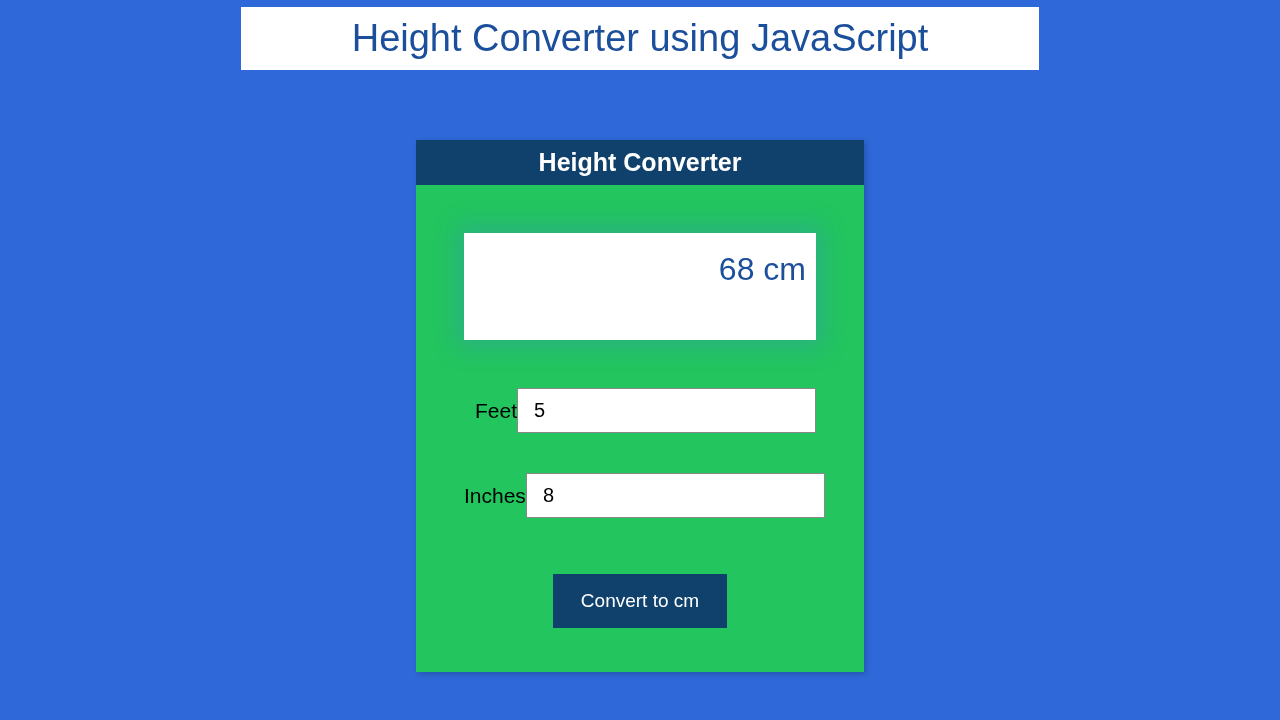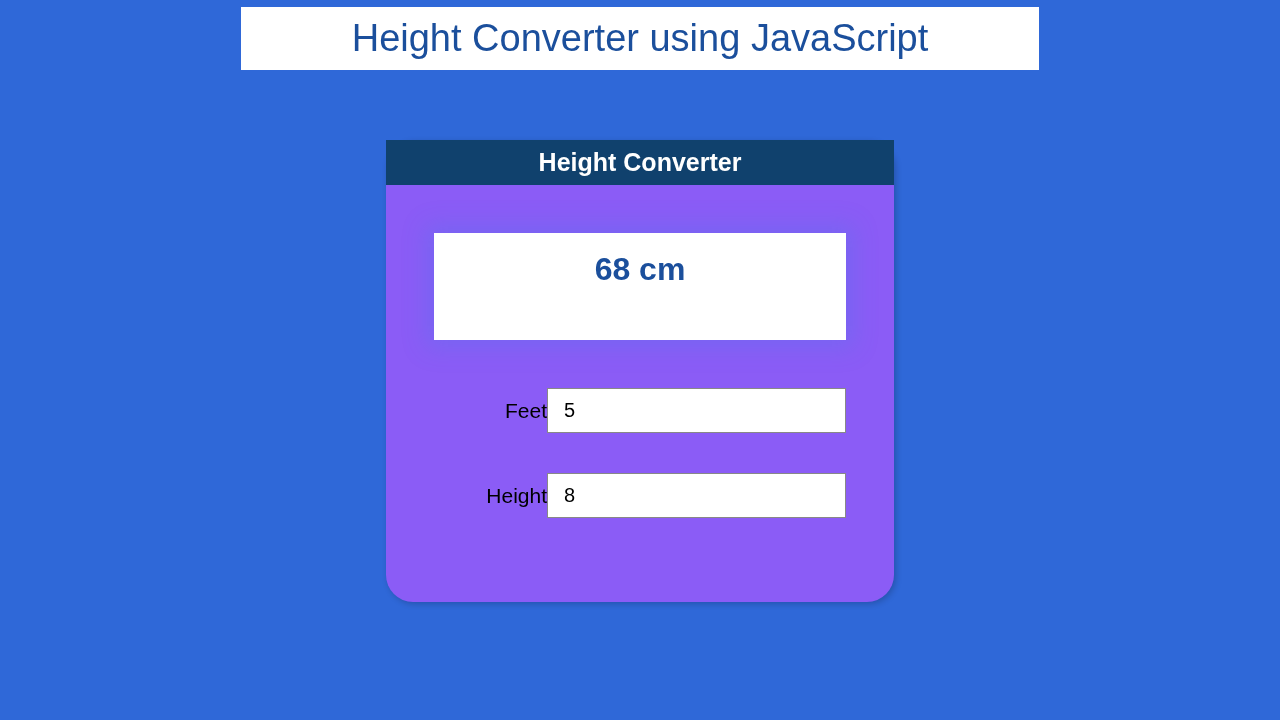--- a/index.html
+++ b/index.html
@@ -20,25 +20,24 @@
       margin: 7px auto 0;
       padding: 10px 20px;
       text-align: center;
     }
     .page-title {
       color: #1b4f9c;
       font-size: 38px;
       font-weight: 400;
     }
     .card {
-      background-color: #8b5cf6;
-      width: 508px;
+      background-color: #22c55e;
+      width: 448px;
       margin: 70px auto 0;
       box-shadow: 2px 2px 6px rgba(0,0,0,0.2);
-      border-radius: 27px;
     }
     .card-header {
       background-color: #10416d;
       color: #ffffff;
       text-align: center;
       padding: 8px;
       font-size: 25px;
       font-weight: bold;
     }
     .card-body {
@@ -47,21 +46,22 @@
     .result-box {
       background-color: #ffffff;
       box-shadow: 0 0 22px 8px rgba(64, 127, 231, 0.25);
       text-align: center;
       padding: 18px 10px 52px;
       margin-bottom: 48px;
     }
     .result-text {
       color: #1b4f9c;
       font-size: 32px;
-      font-weight: 700;
+      font-weight: 400;
+      text-align: right;
     }
     .input-row {
       display: flex;
       align-items: center;
       margin-bottom: 40px;
     }
     .input-label {
       width: 120px;
       font-size: 21px;
       color: #000000;
@@ -101,17 +101,20 @@
   <div class="card-header">Height Converter</div>
   <div class="card-body">
     <div class="result-box">
       <div class="result-text">68 cm</div>
     </div>
     <div class="input-row">
       <label class="input-label">Feet</label>
       <input type="text" class="input-field" value="5" style="">
     </div>
     <div class="input-row">
-      <label class="input-label">Height</label>
+      <label class="input-label">Inches</label>
       <input type="text" class="input-field" value="8" style="">
+    </div>
+    <div class="button-row">
+      <button class="convert-button">Convert to cm</button>
     </div>
   </div>
 </div>
 
 </body></html>

